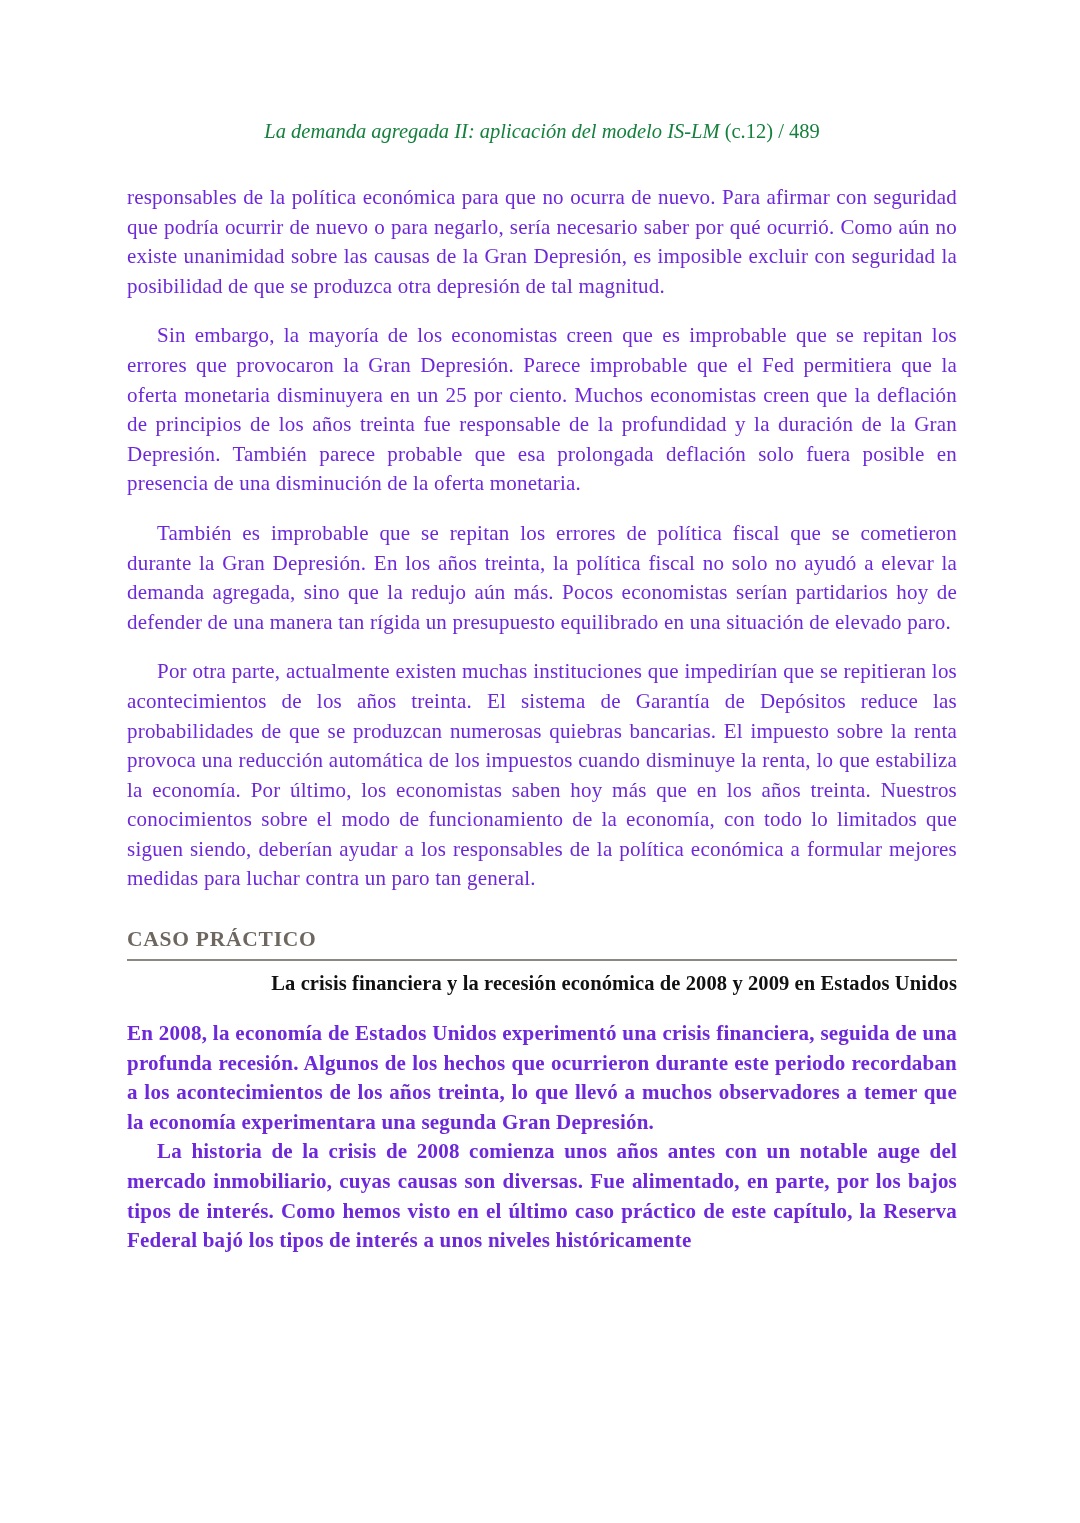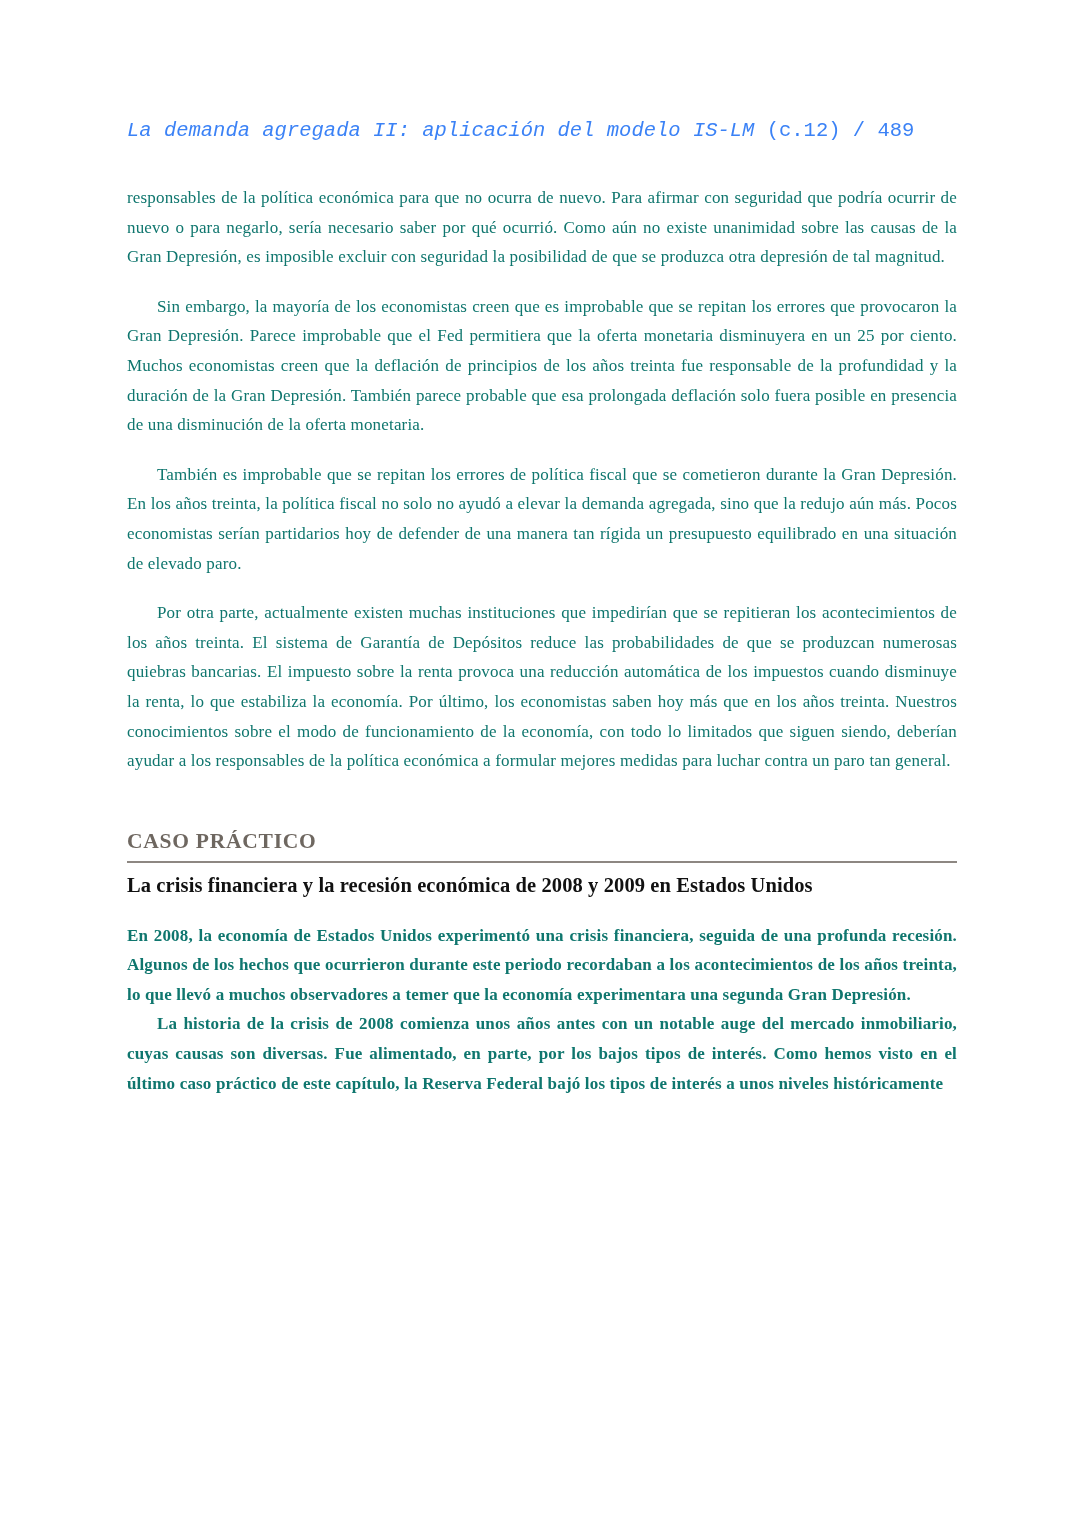--- a/index.html
+++ b/index.html
@@ -22,60 +22,59 @@
     background: #ffffff;
     box-sizing: border-box;
   }
 
   
   .running-head {
     position: absolute;
     top: 118px;
     left: 127px;
     width: 830px;
-    text-align: left;
+    text-align: center;
     font-size: 20.5px;
     line-height: 26px;
-    color: #3b82f6;
+    color: #15803d;
     white-space: nowrap;
-    font-family: Liberation Mono, monospace;
   }
   .running-head .rh-title {
     font-style: italic;
   }
   .running-head .rh-folio {
     font-style: normal;
   }
 
   
   .text-column {
     position: absolute;
     top: 183px;
     left: 127px;
     width: 830px;
   }
 
   p.body-par {
     margin: 0;
-    font-size: 17px;
+    font-size: 21px;
     line-height: 29.6px;
     text-align: justify;
     text-justify: inter-word;
     hyphens: none;
-    color: #0f766e;
+    color: #6d28d9;
     letter-spacing: 0.01em;
   }
   p.body-par.indent {
     text-indent: 30px;
     margin-top: 20px;
   }
 
   
   .case-block {
-    margin-top: 52px;
+    margin-top: 32px;
   }
   .case-kicker {
     font-size: 21.5px;
     line-height: 26px;
     letter-spacing: 0.035em;
     color: #6e6760;
     font-weight: 700;
     margin: 0 0 7px 0;
   }
   .case-rule {
@@ -84,20 +83,21 @@
     background: #8d8782;
     margin: 0 0 9px 0;
   }
   .case-title {
     font-size: 20.5px;
     line-height: 27px;
     font-weight: 700;
     color: #111111;
     margin: 0 0 22px 0;
     letter-spacing: 0.005em;
+    text-align: right;
   }
   .case-block p.body-par {
     margin-top: 0;
     font-weight: bold;
   }
 </style>
 </head>
 <body>
 
 <div class="page">

